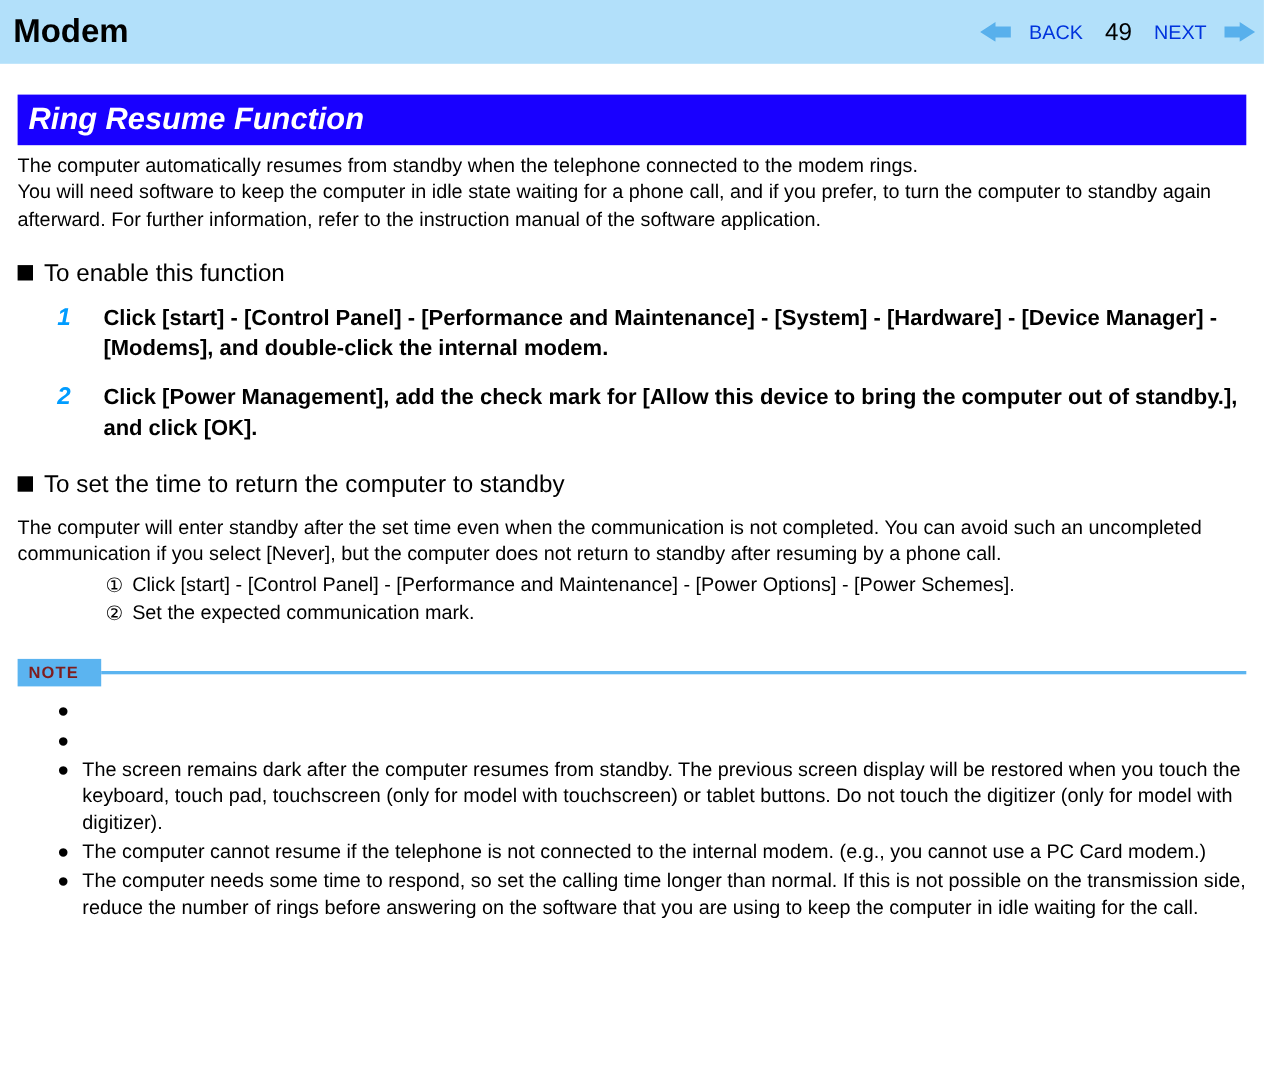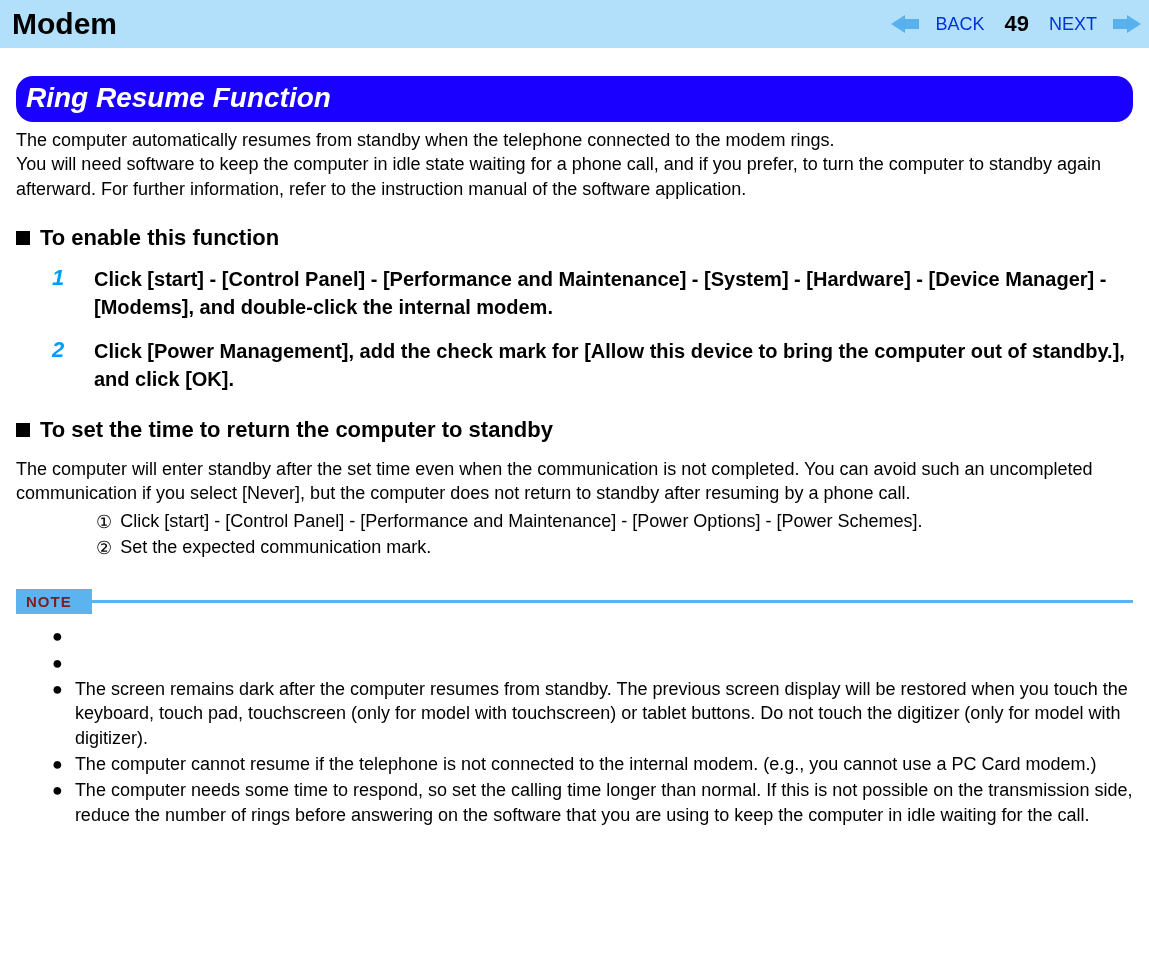--- a/index.html
+++ b/index.html
@@ -6,21 +6,21 @@
   body {
     margin: 0;
     font-family: Arial, Helvetica, sans-serif;
     font-size: 18px;
     color: #000;
     background: #fff;
     width: 1149px;
   }
   .header {
     background: #b2e0fa;
-    height: 48px;
+    height: 58px;
     display: flex;
     align-items: center;
     padding: 0 8px 0 12px;
     position: relative;
   }
   .header-title {
     font-size: 30px;
     font-weight: bold;
     color: #000;
   }
@@ -33,50 +33,49 @@
     align-items: center;
     gap: 16px;
   }
   .nav-link {
     color: #0033dd;
     font-size: 18px;
     cursor: pointer;
   }
   .page-num {
     font-size: 22px;
-    font-weight: bold;
+    font-weight: normal;
     color: #000;
     margin: 0 4px;
   }
   .arrow-left {
     width: 28px; height: 18px;
   }
   .arrow-right {
     width: 28px; height: 18px;
   }
   .content {
     padding: 28px 16px 20px 16px;
   }
   .section-bar {
     background: #1900ff;
     color: #fff;
     font-size: 28px;
     font-weight: bold;
     font-style: italic;
     padding: 6px 12px 8px 10px;
-    border-radius: 17px;
   }
   .para {
     font-size: 18px;
     line-height: 1.35;
     margin: 6px 0 18px 0;
   }
   .subheading {
     font-size: 22px;
-    font-weight: bold;
+    font-weight: normal;
     margin: 24px 0 14px 0;
     display: flex;
     align-items: center;
     gap: 10px;
   }
   .square-bullet {
     width: 14px; height: 14px;
     background: #000;
     display: inline-block;
     flex-shrink: 0;

